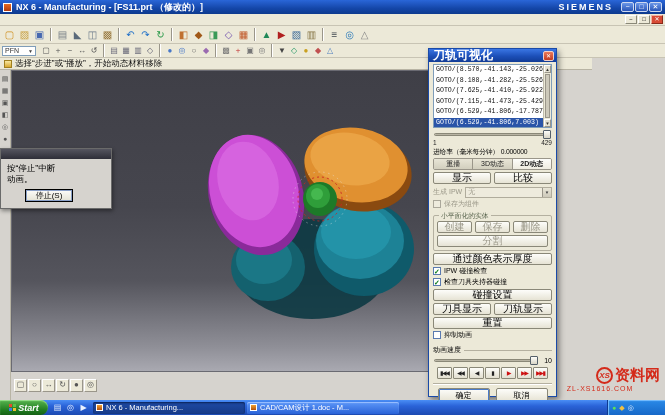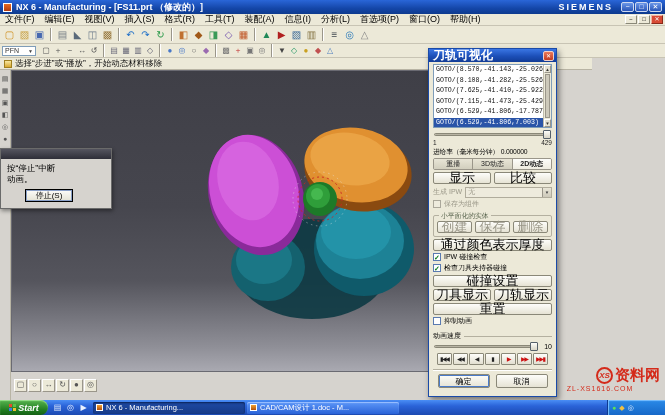--- a/index.html
+++ b/index.html
@@ -80,21 +80,21 @@
   .slider .handle{position:absolute;top:0;width:8px;height:9px;background:linear-gradient(#fdfdfa,#d8d5c6);border:1px solid #55606a;border-radius:1px}
   .framelabels{display:flex;justify-content:space-between;font-size:6.5px;color:#222;height:8px;line-height:8px}
   .feedrate{font-size:6.8px;height:9px;line-height:9px;white-space:nowrap;letter-spacing:-.2px}
 
   .dtabs{display:flex;height:12px;margin-top:2px;border:1px solid #9a968a;border-radius:2px;overflow:hidden}
   .dtab{flex:1;font-size:7px;display:flex;align-items:center;justify-content:center;background:linear-gradient(#e8e5d6,#d2cfbe);border-right:1px solid #9a968a;color:#222}
   .dtab:last-child{border-right:none}
   .dtab.active{background:linear-gradient(#fdfdfa,#efece0);font-weight:bold}
 
   .btnrow{display:flex;gap:3px;margin-top:2px}
-  .xpbtn{height:12px;background:linear-gradient(#fdfdfa,#e6e3d4);border:1px solid #8a8878;border-radius:2px;font-size:13px;display:flex;align-items:center;justify-content:center;white-space:nowrap}
+  .xpbtn{height:12px;background:linear-gradient(#fdfdfa,#e6e3d4);border:1px solid #8a8878;border-radius:2px;font-size:10px;display:flex;align-items:center;justify-content:center;white-space:nowrap}
   .f1{flex:1}
   .grayed{color:#9a9788}
   .wide{width:100%;margin-top:2px}
 
   .fieldrow{display:flex;align-items:center;height:12px;margin-top:2px;gap:3px}
   .flabel{font-size:7px;white-space:nowrap}
   .combo{flex:1;height:11px;background:#fff;border:1px solid #7f9db9;display:flex;align-items:center;font-size:7px;padding-left:2px}
   .combo.disabled{background:#eeebdd;color:#9a9788;border-color:#b0ac9c}
   .combo .arrbox{margin-left:auto;width:9px;height:100%;background:linear-gradient(#e8e5d6,#cdc9ba);border-left:1px solid #9a968a;font-size:4.5px;display:flex;align-items:center;justify-content:center;color:#444}
 
@@ -155,34 +155,20 @@
     <span class="title-text">NX 6 - Manufacturing - [FS11.prt （修改的）]</span>
     <span class="brand">SIEMENS</span>
     <span class="winbtns">
       <span class="wb">−</span>
       <span class="wb">□</span>
       <span class="wb">✕</span>
     </span>
   </div>
 
   <div class="menubar abs">
-    <div class="mitems">
-        <div class="menu-item">文件(F)</div>
-        <div class="menu-item">编辑(E)</div>
-        <div class="menu-item">视图(V)</div>
-        <div class="menu-item">插入(S)</div>
-        <div class="menu-item">格式(R)</div>
-        <div class="menu-item">工具(T)</div>
-        <div class="menu-item">装配(A)</div>
-        <div class="menu-item">信息(I)</div>
-        <div class="menu-item">分析(L)</div>
-        <div class="menu-item">首选项(P)</div>
-        <div class="menu-item">窗口(O)</div>
-        <div class="menu-item">帮助(H)</div>
-      </div>
     <span class="docbtns">
       <span class="db">−</span>
       <span class="db">□</span>
       <span class="db close">✕</span>
     </span>
   </div>
 
   <div class="tbrow row1 abs">
       <div class="tbi">
         <div class="glyph" style="color: rgb(208, 144, 32);">▢</div>
@@ -458,20 +444,21 @@
         <span class="cblabel grayed">保存为组件</span>
       </div>
 
       <div class="grp">
         <span class="grp-label">小平面化的实体</span>
         <div class="btnrow" style="margin-top:0">
             <div class="xpbtn grayed f1">创建</div>
             <div class="xpbtn grayed f1">保存</div>
             <div class="xpbtn grayed f1">删除</div>
           </div>
+        <div class="xpbtn grayed wide">分割</div>
       </div>
 
       <div class="xpbtn wide">通过颜色表示厚度</div>
 
       <div class="cbrow">
         <span class="cbox">✓</span>
         <span class="cblabel">IPW 碰撞检查</span>
       </div>
       <div class="cbrow">
         <span class="cbox">✓</span>

